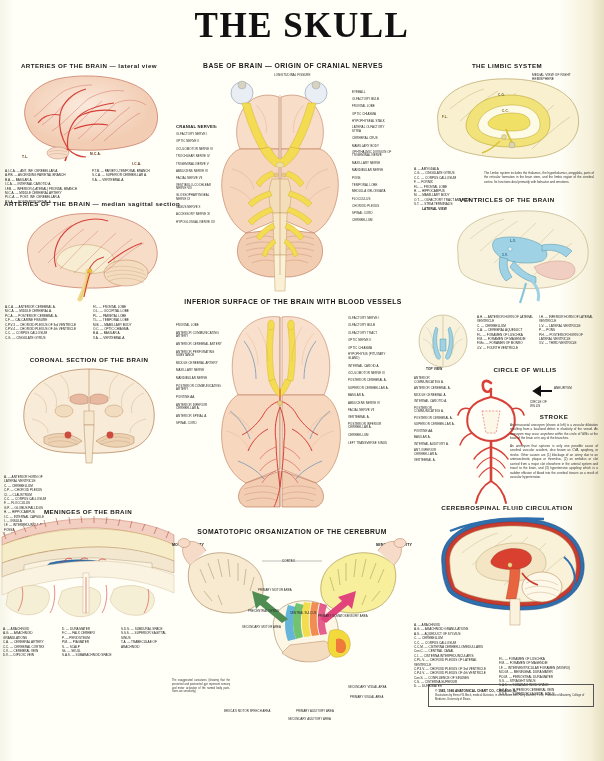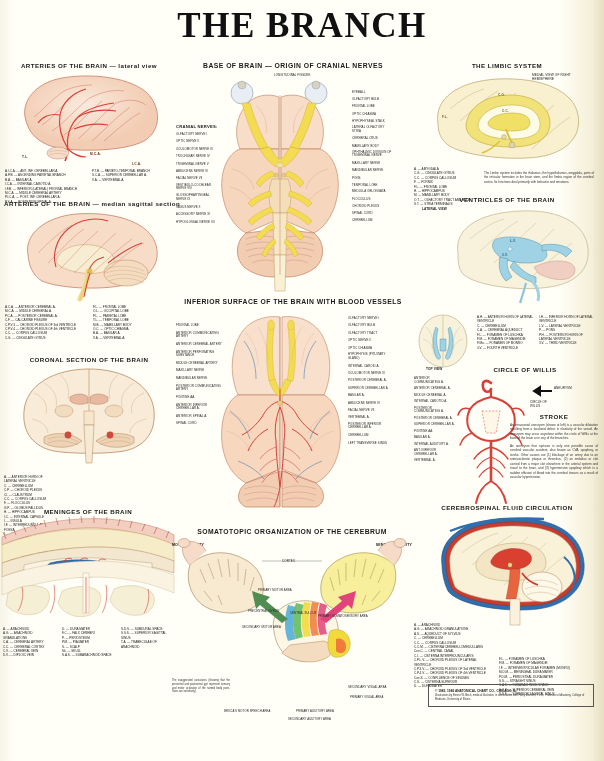--- a/index.html
+++ b/index.html
@@ -48,21 +48,21 @@
   .boxed{border:1px solid #555;padding:4px 6px;}
   .copy{font-size:3.2px;font-weight:bold;line-height:1.5;}
   .copysm{font-size:2.7px;line-height:1.45;color:#333;font-weight:normal;}
 </style>
 </head>
 <body>
 
 <div class="paper"></div>
 <div class="edge-r"></div>
 
-<div class="title">THE BRANCH</div>
+<div class="title">THE SKULL</div>
 
 <div class="panel" style="left:4px;top:62px;width:170px;">
   <div class="ph">ARTERIES OF THE BRAIN — lateral view</div>
   <svg width="170" height="92" viewBox="0 0 170 92">
     <defs>
       <radialGradient id="gbr1" cx="45%" cy="40%">
           <stop offset="0%" stop-color="#fbeadd"></stop>
           <stop offset="100%" stop-color="#f2cdb4"></stop>
         </radialGradient>
     </defs>

